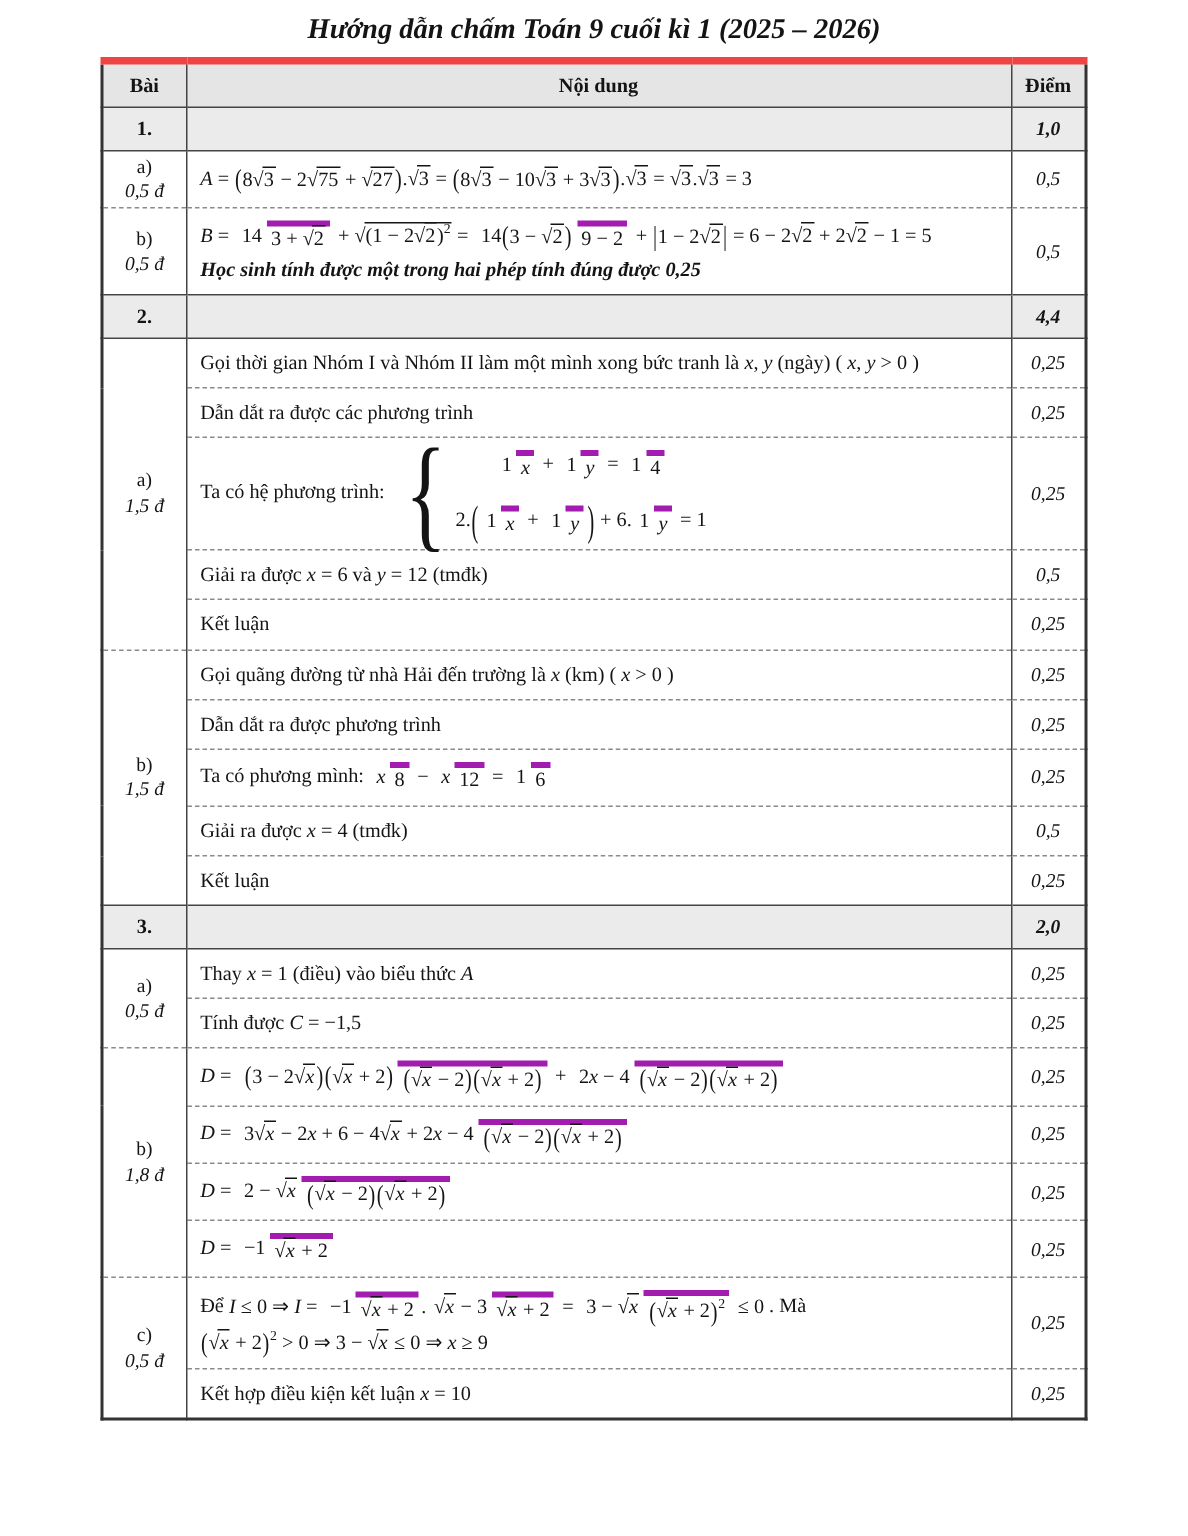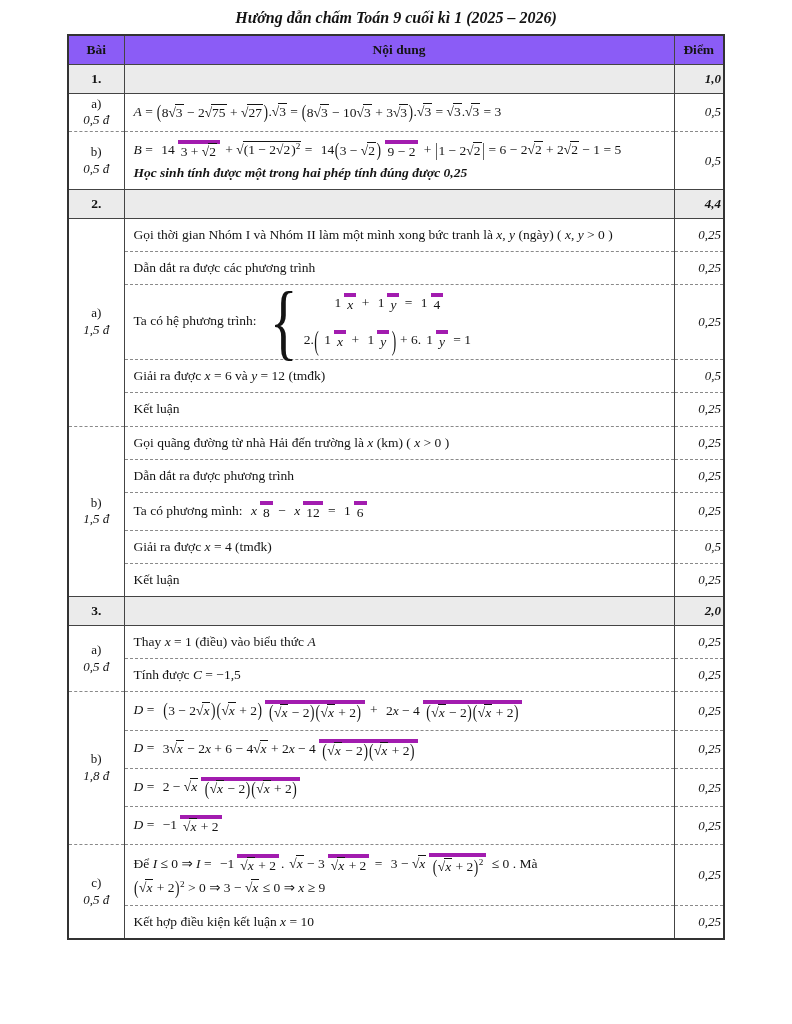--- a/index.html
+++ b/index.html
@@ -1,32 +1,32 @@
 <!DOCTYPE html>
 <html><head>
 <meta charset="utf-8">
 <style>
   html,body{margin:0;padding:0;background:#fff;width:792px;height:1024px;overflow:hidden;
     font-family:"Liberation Serif",serif;color:#141414;}
   .page{width:792px;padding-top:9px;box-sizing:border-box;}
-  .doc-title{text-align:center;font-weight:bold;font-style:italic;font-size:16px;margin-bottom:7px;}
+  .doc-title{text-align:center;font-weight:bold;font-style:italic;font-size:19px;margin-bottom:7px;}
   table.grading{border-collapse:collapse;margin:0 auto;width:656px;table-layout:fixed;border:2px solid #333;}
   col.c-bai{width:56px;} col.c-nd{width:550px;} col.c-diem{width:50px;}
   th,td{border-left:1px solid #444;border-right:1px solid #444;}
-  thead th{background:#8b5cf6;font-weight:bold;font-size:13.5px;padding:6px 2px;
-    border-top:1px solid #ef4444;border-bottom:1px solid #444;text-align:center;}
+  thead th{background:#e5e5e5;font-weight:bold;font-size:13.5px;padding:6px 2px;
+    border-top:5px solid #ef4444;border-bottom:1px solid #444;text-align:center;}
   tbody td{border-top:1px dashed #8a8a8a;border-bottom:1px dashed #8a8a8a;}
   tr.label-row td{border-top:1px solid #444;border-bottom:1px solid #444;background:#ebebeb;}
   tr.label-row td.bai{font-weight:bold;font-size:13.5px;text-align:center;padding:5px 2px;}
   tr.label-row td.score{font-weight:bold;}
   td.bai{font-size:13px;text-align:center;vertical-align:middle;padding:2px;line-height:1.3;}
   td.bai .pts{font-style:italic;display:block;}
   td.bai .sub{display:block;}
   td.content{font-size:13.5px;padding:5px 9px;vertical-align:middle;line-height:1.35;}
-  td.score{font-size:13px;font-style:italic;text-align:right;vertical-align:middle;padding:2px;}
+  td.score{font-size:13px;font-style:italic;text-align:center;vertical-align:middle;padding:2px;}
   .line{display:block;margin:2px 0;}
   .line.italic{font-style:italic;font-weight:bold;}
   
   .math{white-space:nowrap;}
   .math i{font-style:italic;}
   .fr{display:inline-flex;align-items:center;vertical-align:middle;
       margin:1px 2px;text-align:center;}
   .fn,.fd{padding:0 3px;line-height:1.25;}
   .fd{border-top:4px solid #a21caf;}
   .sq{white-space:nowrap;}

